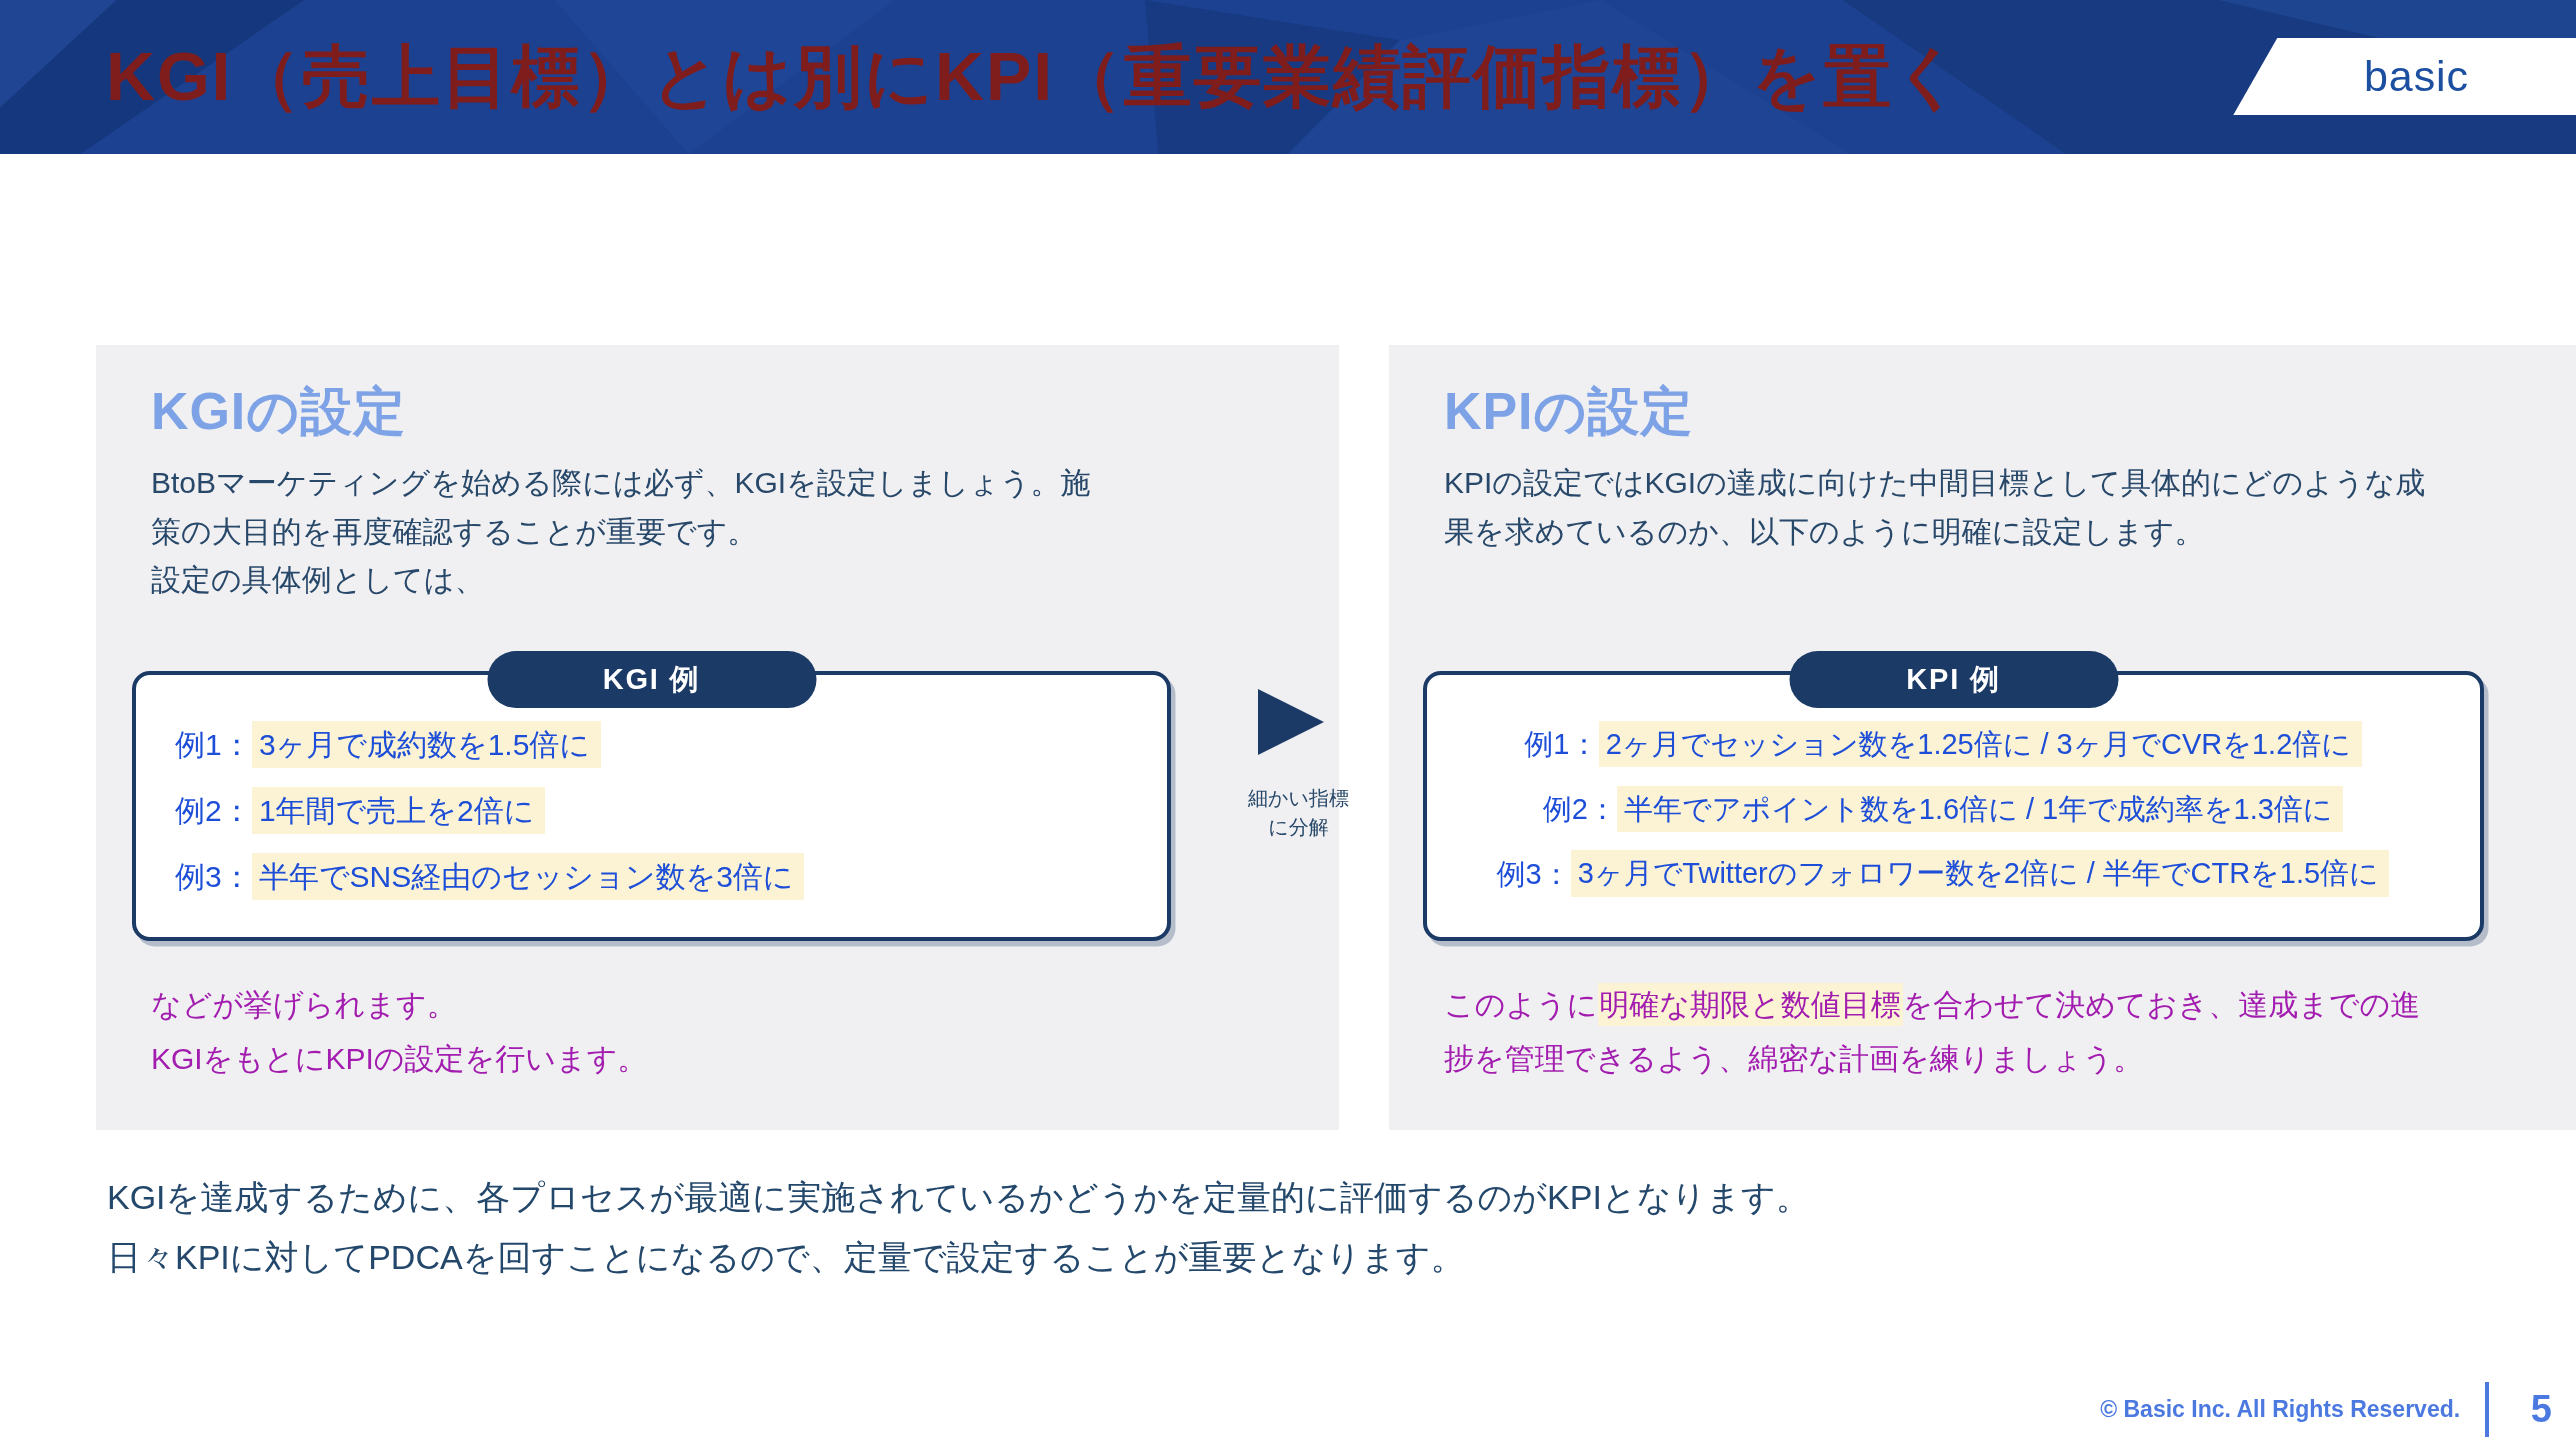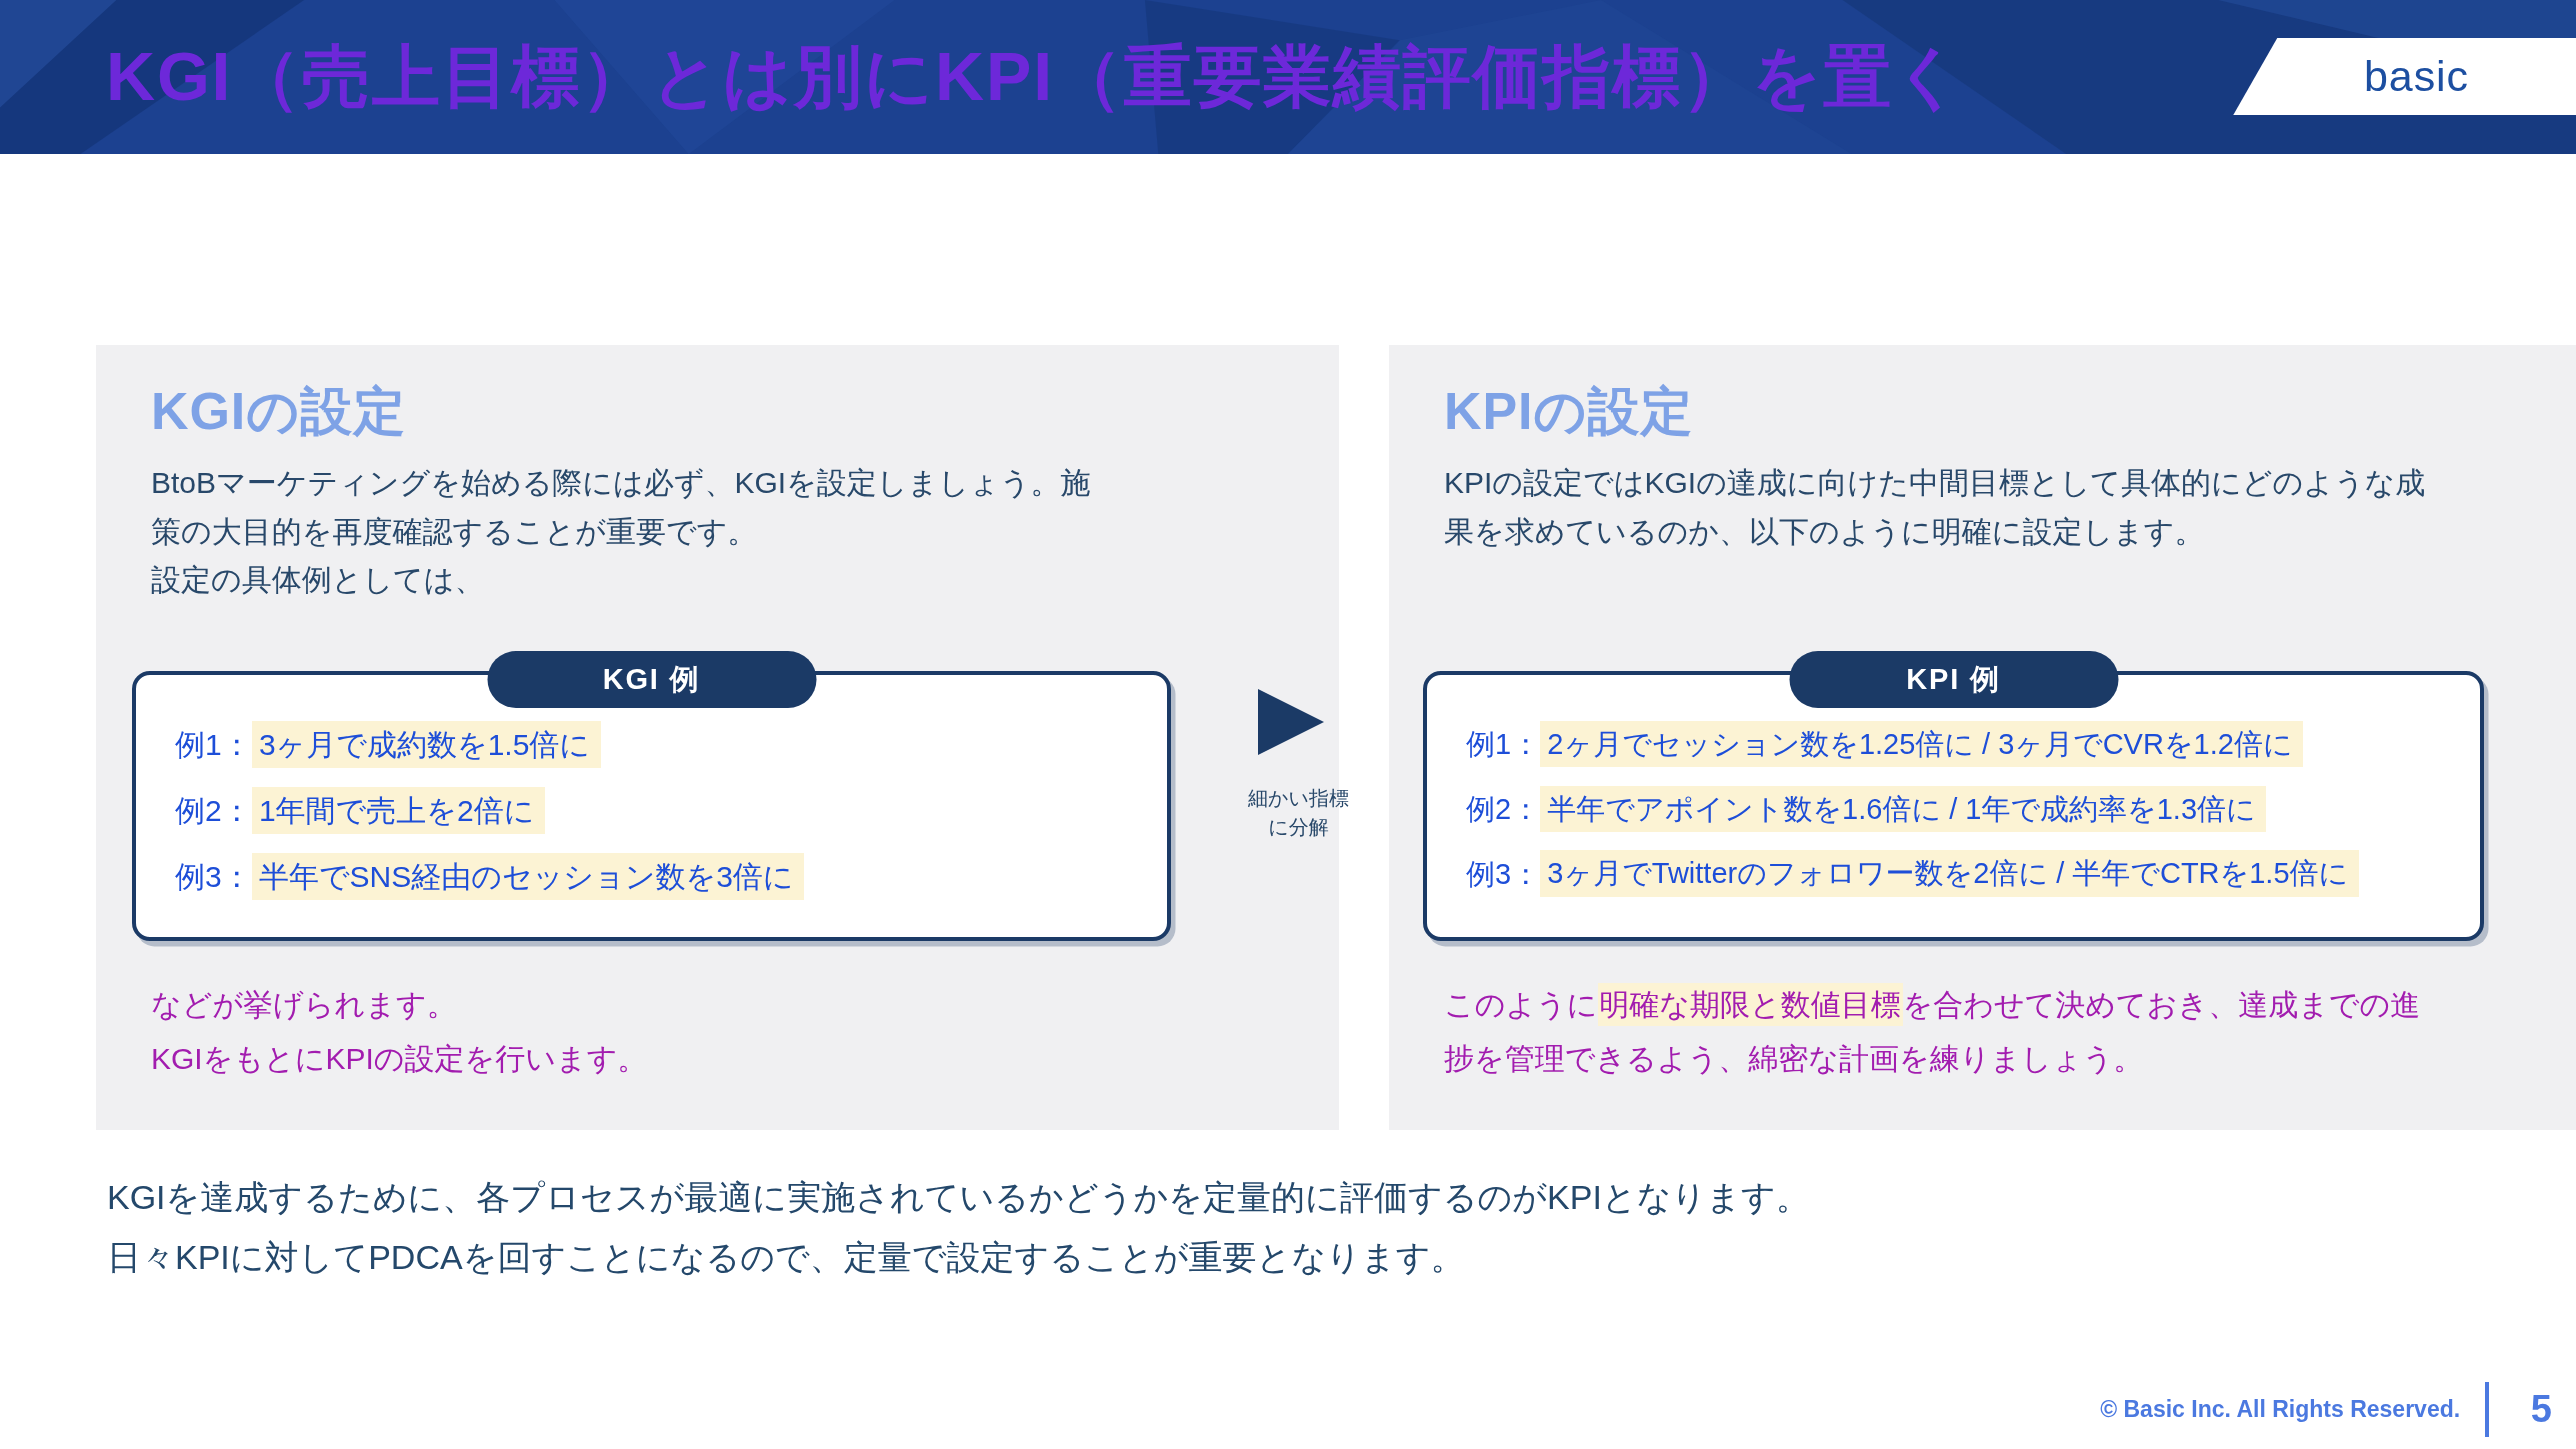--- a/index.html
+++ b/index.html
@@ -6,21 +6,21 @@
   .slide{
     position:relative;width:2576px;height:1449px;overflow:hidden;background:#ffffff;
     font-family:"Liberation Sans","DejaVu Sans",sans-serif;
   }
 
   
   .titlebar{position:absolute;left:0;top:0;width:2576px;height:154px;}
   .titlebar svg{position:absolute;left:0;top:0;width:100%;height:100%;display:block;}
   .slide-title{
     position:absolute;left:106px;top:0;height:154px;display:flex;align-items:center;
-    margin:0;color:#6d28d9;font-size:68px;font-weight:bold;letter-spacing:1.8px;white-space:nowrap;
+    margin:0;color:#7f1d1d;font-size:68px;font-weight:bold;letter-spacing:1.8px;white-space:nowrap;
   }
   .brand{
     position:absolute;left:2227px;top:38px;width:349px;height:77px;background:#ffffff;
     clip-path:polygon(14.4% 0,100% 0,100% 100%,1.8% 100%);
     display:flex;align-items:center;justify-content:center;padding-left:30px;box-sizing:border-box;
   }
   .brand span{color:#1d4fa1;font-size:43px;font-weight:normal;letter-spacing:0.9px;}
 
   
   .panel{position:absolute;top:345px;width:1243px;height:785px;background:#f0f0f2;}
@@ -38,21 +38,21 @@
   .panel.right .body{width:988px;}
   .preline{white-space:pre-line;}
 
   
   .example-box{
     position:absolute;top:326px;background:#ffffff;border:4.5px solid #1b3a66;border-radius:18px;
     box-shadow:4.5px 5.4px 0 rgba(27,58,102,0.28);box-sizing:border-box;
     display:flex;flex-direction:column;gap:30px;padding:52px 60px 0 39px;
   }
   .panel.left .example-box{left:36px;width:1039px;height:270px;}
-  .panel.right .example-box{left:34px;width:1061px;height:270px;}
+  .panel.right .example-box{left:34px;width:1061px;height:270px;align-items:center;}
   .pill{
     position:absolute;top:-24px;left:50%;transform:translateX(-50%);
     width:329px;height:57px;background:#1b3a66;border-radius:30px;
     display:flex;align-items:center;justify-content:center;
     color:#ffffff;font-size:29px;font-weight:bold;letter-spacing:1.8px;white-space:nowrap;
   }
   .ex-row{font-size:30px;font-weight:normal;color:#1d4ed8;white-space:nowrap;line-height:1.2;}
   .panel.right .ex-row{font-size:29px;}
   .hl{background:#fcf3d4;padding:7.2px 10.7px 7.2px 7.2px;}
 

